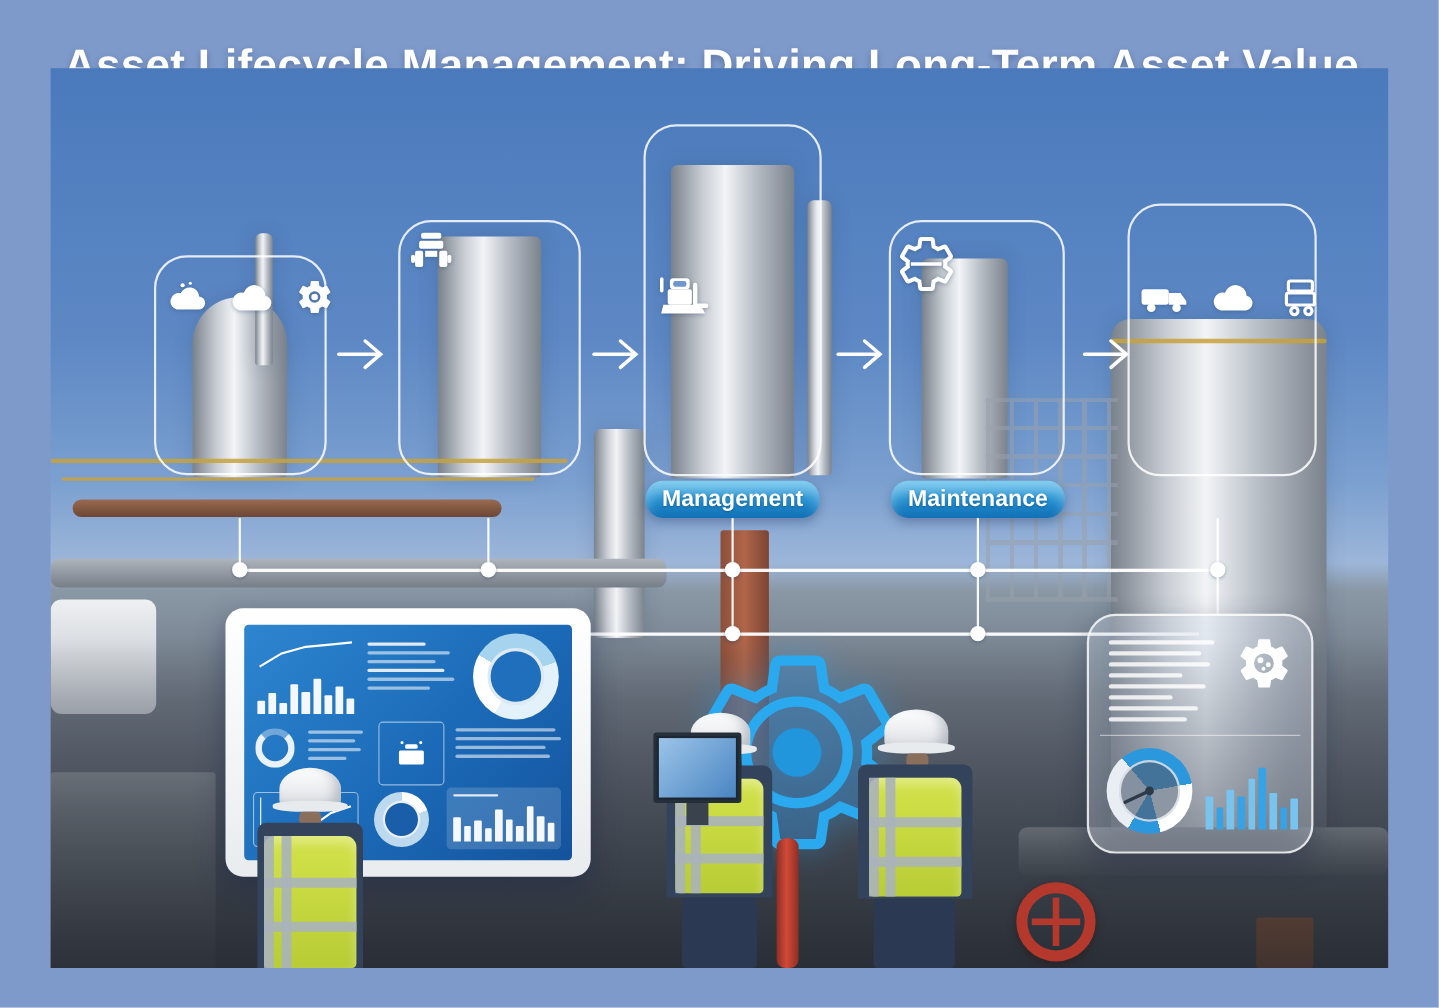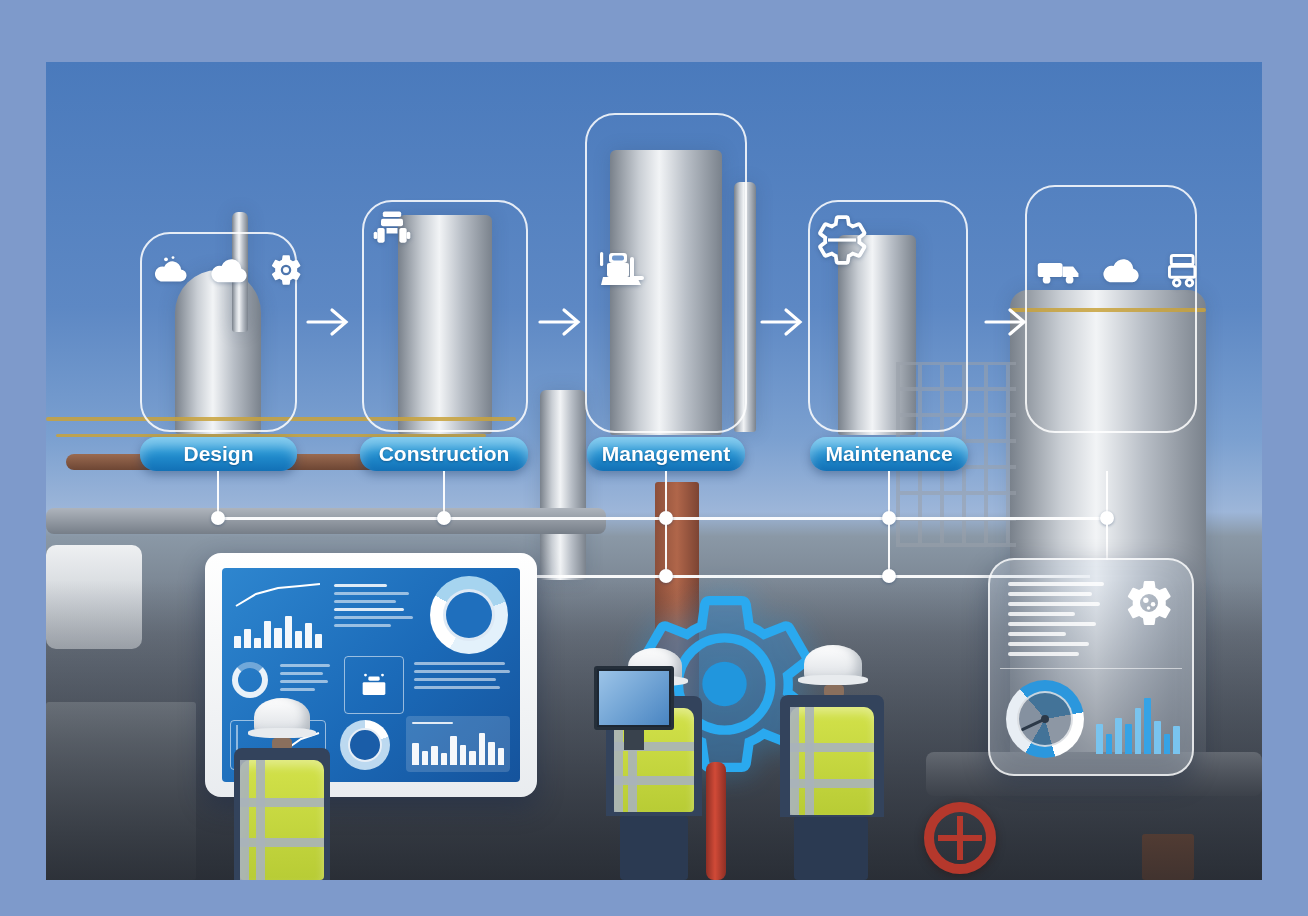--- a/index.html
+++ b/index.html
@@ -86,20 +86,21 @@
   .laptop .lscreen { position:absolute; background:#1d2733; border:3px solid #252f3a; border-radius:3px; }
   .laptop .lscreen .inner { position:absolute; inset:2px; background:linear-gradient(135deg,#9cc4e8,#4985c2); }
   .valve { position:absolute; border:10px solid #b5382c; border-radius:50%; box-shadow:0 2px 8px rgba(40,20,15,.5); }
   .valve .spoke { position:absolute; background:#b5382c; }
   .red-pipe { position:absolute; background:linear-gradient(90deg,#8e2f25,#d14a37 45%,#8e2f25); border-radius:8px; }
 </style>
 </head>
 <body>
 
 <div class="frame">
+  <div class="title">Asset Lifecycle Management: Driving Long-Term Asset Value</div>
 
   <div class="photo">
 
     <div class="tower dome" style="left:129px;top:208px;width:86px;height:164px;"></div>
     <div class="tower" style="left:186px;top:150px;width:16px;height:120px;"></div>
     <div class="tower" style="left:352px;top:153px;width:94px;height:219px;"></div>
     <div class="tower" style="left:564px;top:88px;width:112px;height:285px;"></div>
     <div class="tower" style="left:688px;top:120px;width:22px;height:250px;"></div>
     <div class="tower" style="left:792px;top:173px;width:78px;height:200px;"></div>
     <div class="tower" style="left:494px;top:328px;width:46px;height:190px;"></div>
@@ -184,26 +185,20 @@
       <svg width="40" height="40" viewBox="0 0 22 22">
           <g fill="none" stroke="#fff" stroke-width="1.6">
             <rect x="4" y="3" width="12" height="5" rx="1"></rect>
             <rect x="3" y="9" width="14" height="6" rx="1"></rect>
             <circle cx="7" cy="18" r="1.8"></circle>
             <circle cx="14" cy="18" r="1.8"></circle>
           </g>
         </svg>
     </div>
 
-    <div class="pill" style="left:94px;top:375px;width:157px;">
-        <span>Design</span>
-      </div>
-    <div class="pill" style="left:314px;top:375px;width:168px;">
-        <span>Construction</span>
-      </div>
     <div class="pill" style="left:541px;top:375px;width:158px;">
         <span>Management</span>
       </div>
     <div class="pill" style="left:764px;top:375px;width:158px;justify-content:center;">
         <span>Maintenance</span>
       </div>
 
     <svg class="flow-arrow" style="left:260px;top:240px;" width="44" height="40" viewBox="0 0 44 40">
         <g stroke="#fff" stroke-width="3.2" fill="none" stroke-linecap="round">
           <line x1="2" y1="20" x2="38" y2="20"></line>

